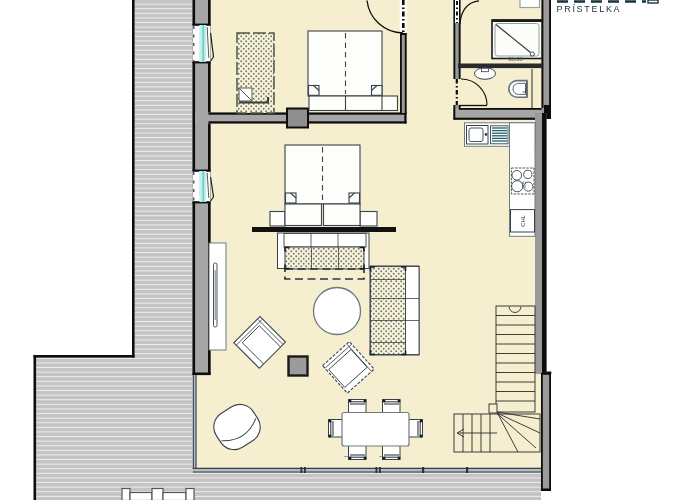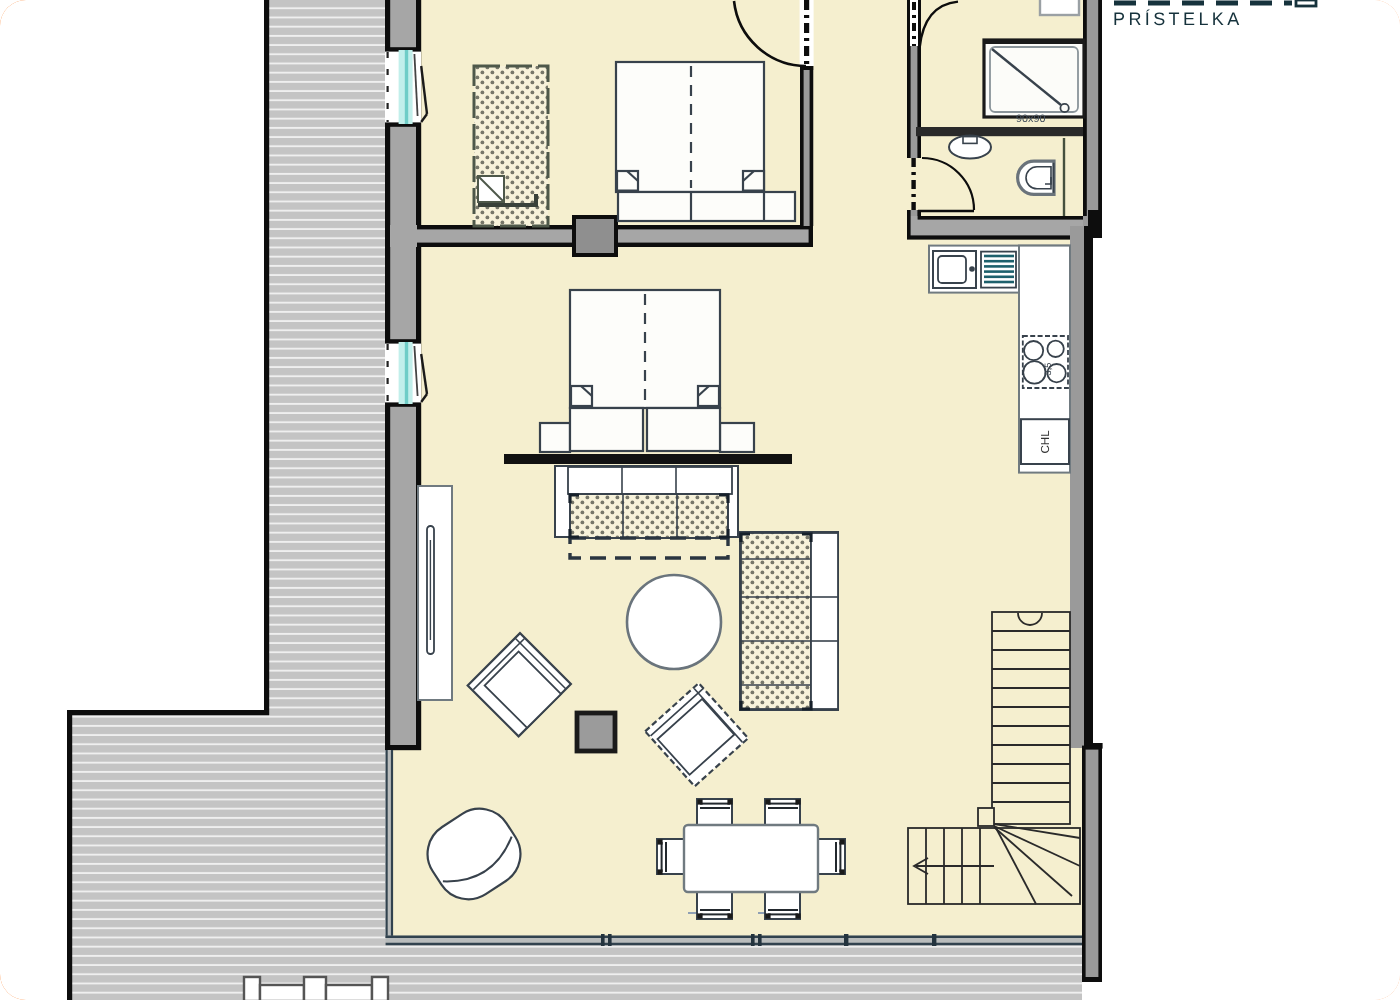--- a/index.html
+++ b/index.html
@@ -1,15 +1,15 @@
 <!DOCTYPE html>
 <html><head><meta charset="utf-8">
 <style>
 html,body{margin:0;padding:0;background:#fff;}
-#page{position:relative;width:700px;height:500px;background:#f97316;font-family:"Liberation Sans",sans-serif;overflow:hidden;border-radius:13px;}
+#page{position:relative;width:700px;height:500px;background:#f97316;font-family:"Liberation Sans",sans-serif;overflow:hidden;}
 </style></head>
 <body>
 <div id="page">
 <svg width="700" height="500" viewBox="0 0 700 500">
 <defs>
 <pattern id="str" width="10" height="4.6" patternUnits="userSpaceOnUse">
   <rect width="10" height="4.6" fill="#c4c4c4"></rect>
   <rect y="3.65" width="10" height="0.95" fill="#efefef"></rect>
 </pattern>
 <pattern id="dots" width="5" height="5" patternUnits="userSpaceOnUse">

